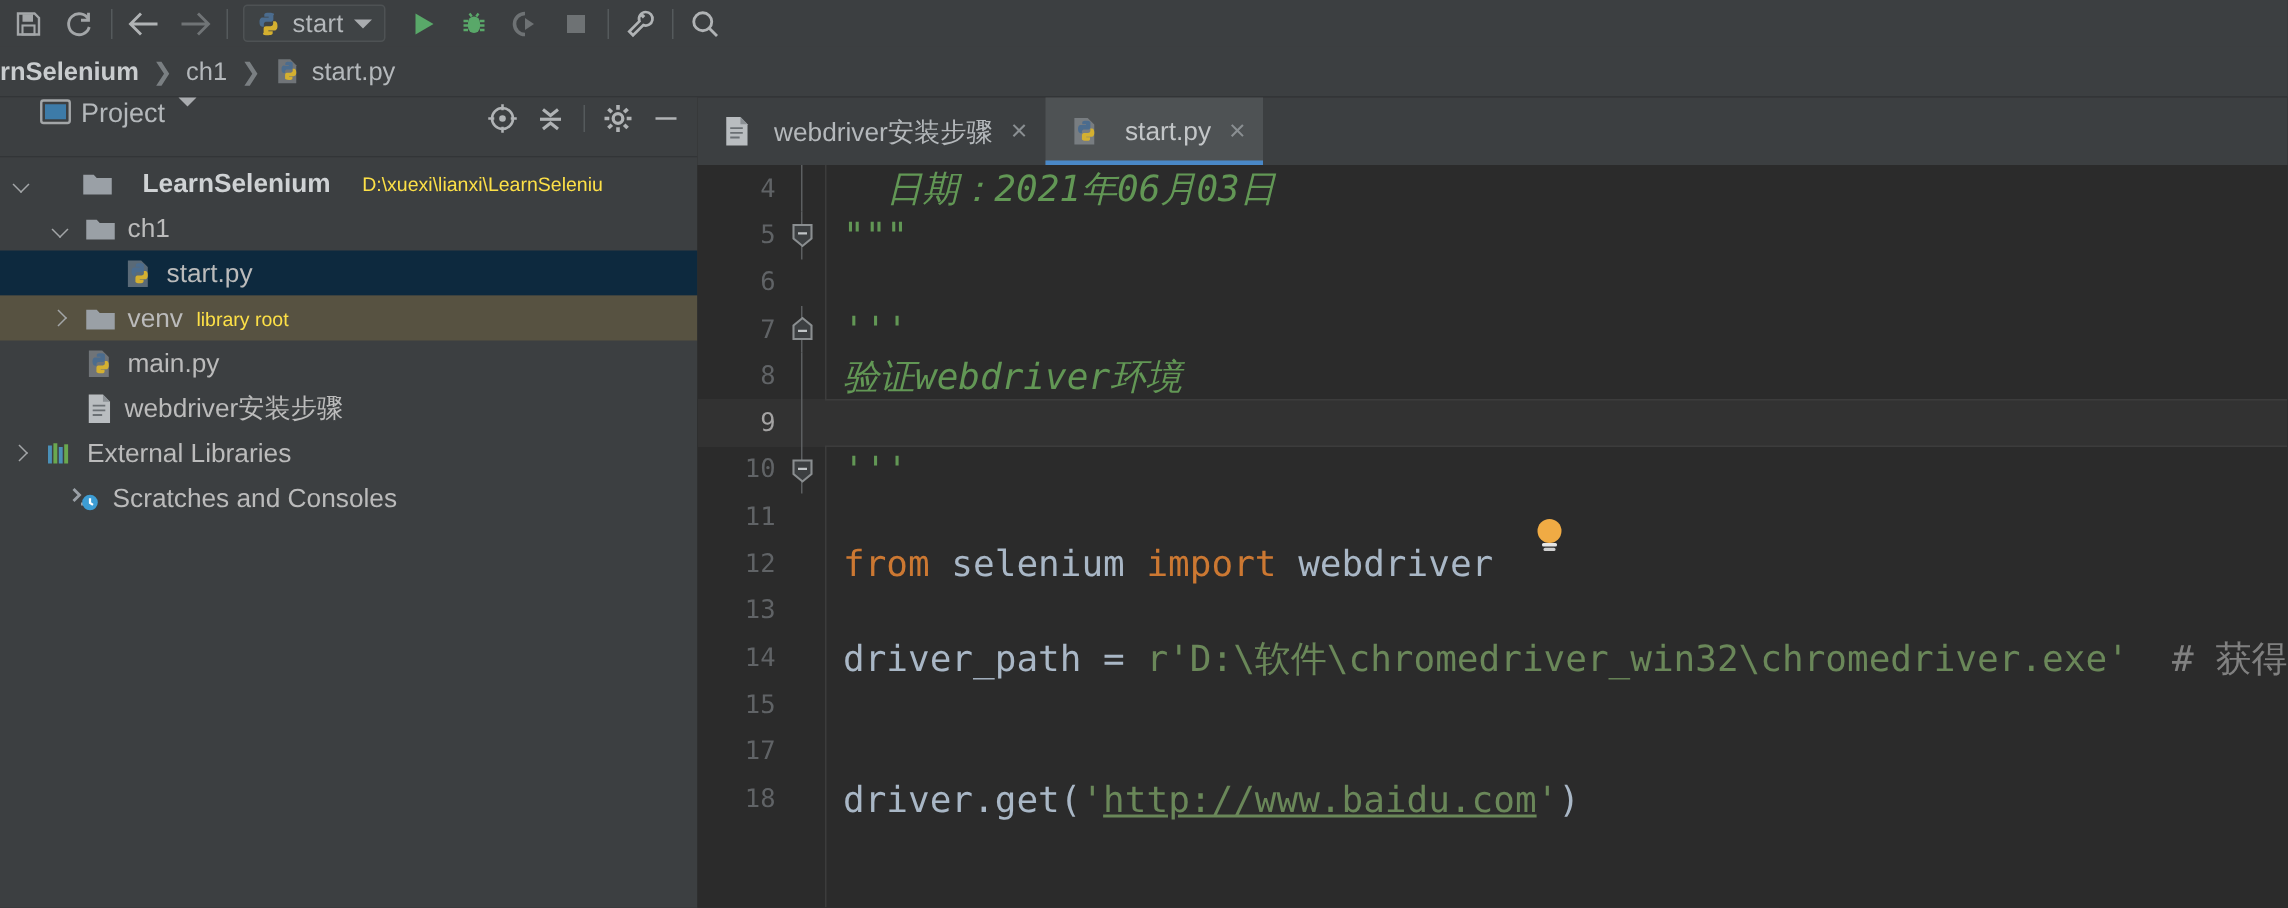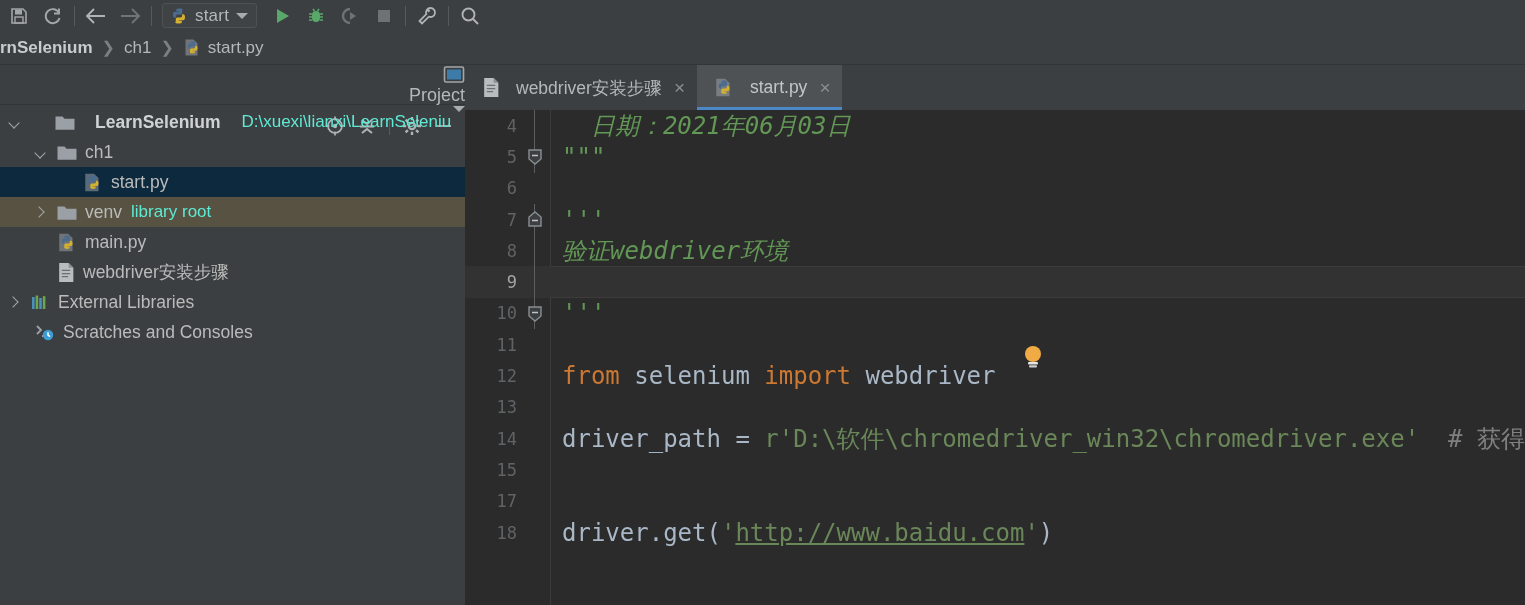--- a/index.html
+++ b/index.html
@@ -48,22 +48,22 @@
   .bc-item { display: flex; align-items: center; gap: 6px; color: #b4b8bb; font-size: 17px; }
   .bc-item.bold { font-weight: bold; color: #c9ccce; }
   .bc-sep { color: #7a7f82; font-size: 16px; padding: 0 9px; }
 
   
   .proj-panel {
     position: absolute; left: 0; top: 65px; width: 465px; height: 540px;
     background: #3c3f41;
   }
   .proj-header {
-    height: 40px; display: flex; align-items: flex-end;
-    padding-left: 4px; border-bottom: 1px solid #323537; flex-direction: column;
+    height: 40px; display: flex; align-items: flex-start;
+    padding-left: 20px; border-bottom: 1px solid #323537;
   }
   .proj-title { color: #b4b8bb; font-size: 18px; margin-left: 6px; }
   .proj-hdr-icons { margin-left: auto; display: flex; align-items: center; gap: 2px; padding-right: 6px; }
   .hdr-icon { width: 30px; height: 28px; display: flex; align-items: center; justify-content: center; }
   .hdr-sep { width: 1px; height: 18px; background: #555a5c; margin: 0 5px; }
 
   .tree { padding-top: 2px; background: #3c3f41; height: 498px; }
   .tree-row {
     height: 30px; display: flex; align-items: center;
     white-space: nowrap; font-size: 17.5px; color: #bbbbbb;
@@ -75,21 +75,21 @@
     position: relative;
   }
   .arrow::after {
     content: ""; position: absolute; left: 2px; top: 3px;
     width: 7px; height: 7px;
     border-right: 1.8px solid #a3a6a8; border-bottom: 1.8px solid #a3a6a8;
   }
   .arrow.open::after { transform: rotate(45deg); }
   .arrow.closed::after { transform: rotate(-45deg); left: 1px; top: 2px; }
   .tree-label.bold { font-weight: bold; color: #cfd2d4; }
-  .tree-sub { color: #5eead4; font-size: 17px; margin-left: 9px; }
+  .tree-sub { color: #fde047; font-size: 13px; margin-left: 9px; }
   .ico { flex: 0 0 auto; display: inline-flex; align-items: center; margin-right: 7px; }
 
   
   .editor-area {
     position: absolute; left: 465px; top: 65px; width: 1060px; height: 540px;
     background: #2b2b2b;
   }
   .tabbar {
     height: 45px; background: #3c3f41; display: flex; align-items: stretch;
   }
@@ -369,21 +369,21 @@
         <span class="ico">
           <svg width="21" height="19" viewBox="0 0 21 19">
             <rect x="2" y="4" width="2.6" height="12" fill="#4a90b8"></rect>
             <rect x="5.6" y="2.5" width="2.6" height="13.5" fill="#6aa84f"></rect>
             <rect x="9.2" y="5" width="2.6" height="11" fill="#4a90b8"></rect>
             <rect x="12.8" y="3.2" width="2.6" height="12.8" fill="#6aa84f"></rect>
           </svg>
         </span>
         <span class="tree-label">External Libraries</span>
       </div>
-      <div class="tree-row" style="padding-left: 12px;">
+      <div class="tree-row" style="padding-left: 24px;">
         <span style="width: 13px; flex: 0 0 13px;"></span>
         <span style="width: 9px; flex: 0 0 9px;"></span>
         <span class="ico">
           <svg width="22" height="20" viewBox="0 0 22 20">
             <path d="M3 4l4 4-4 4M8 14h6" fill="none" stroke="#9aa0a6" stroke-width="1.9"></path>
             <circle cx="14" cy="13" r="5.2" fill="#3d9dd4"></circle>
             <path d="M14 10.2v3l2 1.4" stroke="#fff" stroke-width="1.5" fill="none"></path>
           </svg>
         </span>
         <span class="tree-label">Scratches and Consoles</span>

